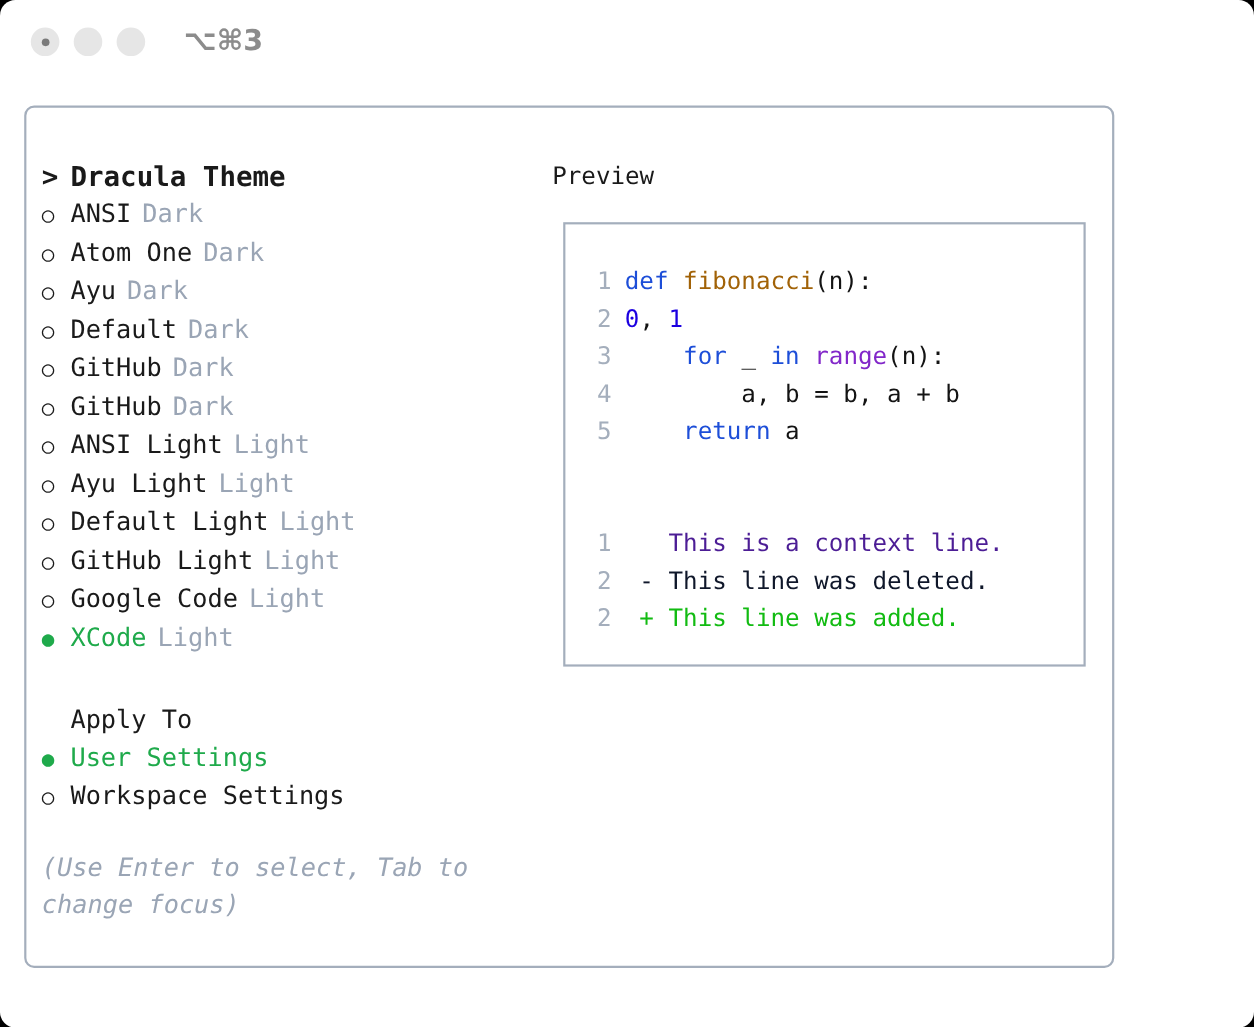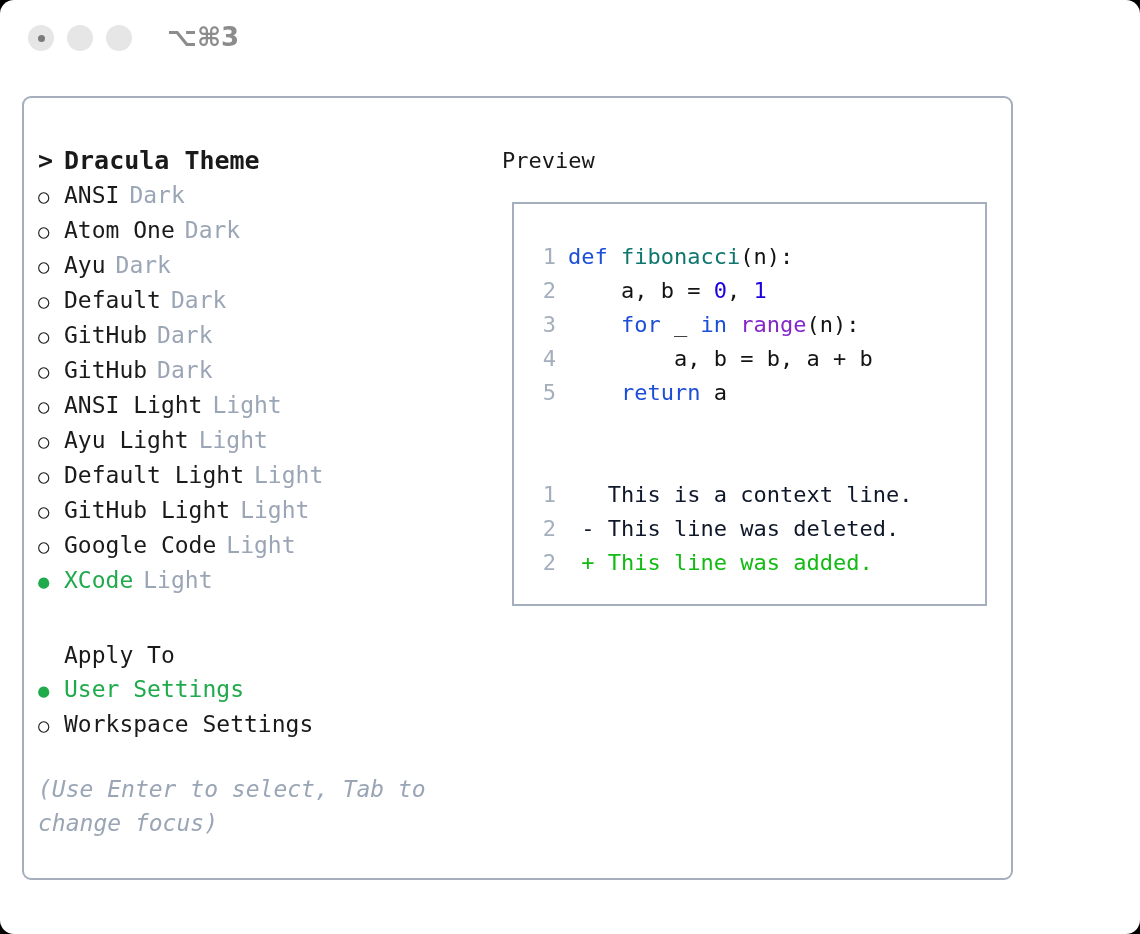--- a/index.html
+++ b/index.html
@@ -156,25 +156,25 @@
   .lnum {
     display: inline-block;
     width: 28px;
     flex: 0 0 28px;
     text-align: right;
     color: #a4aebc;
     margin-right: 12px;
   }
   .blank-line { height: 34px; }
   .tok-kw  { color: #1d4ed8; }
-  .tok-fn  { color: #0f766e; }
+  .tok-fn  { color: #a16207; }
   .tok-bi  { color: #8227c9; }
   .tok-num { color: #1c00e0; }
   .tok-pln { color: #131313; }
-  .tok-ctx { color: #0f172a; }
+  .tok-ctx { color: #4c1d95; }
   .tok-del { color: #0f172a; }
   .tok-add { color: #12bb12; }
 </style>
 </head>
 <body>
 
 <div class="window">
 
   <div class="titlebar">
     <div class="traffic">
@@ -295,21 +295,20 @@
 
         <div class="code-line">
           <span class="lnum">1</span>
           <span class="tok-kw">def </span>
           <span class="tok-fn">fibonacci</span>
           <span class="tok-pln">(n):</span>
         </div>
 
         <div class="code-line">
           <span class="lnum">2</span>
-          <span class="tok-pln">    a, b = </span>
           <span class="tok-num">0</span>
           <span class="tok-pln">, </span>
           <span class="tok-num">1</span>
         </div>
 
         <div class="code-line">
           <span class="lnum">3</span>
           <span class="tok-pln">    </span>
           <span class="tok-kw">for</span>
           <span class="tok-pln"> _ </span>

